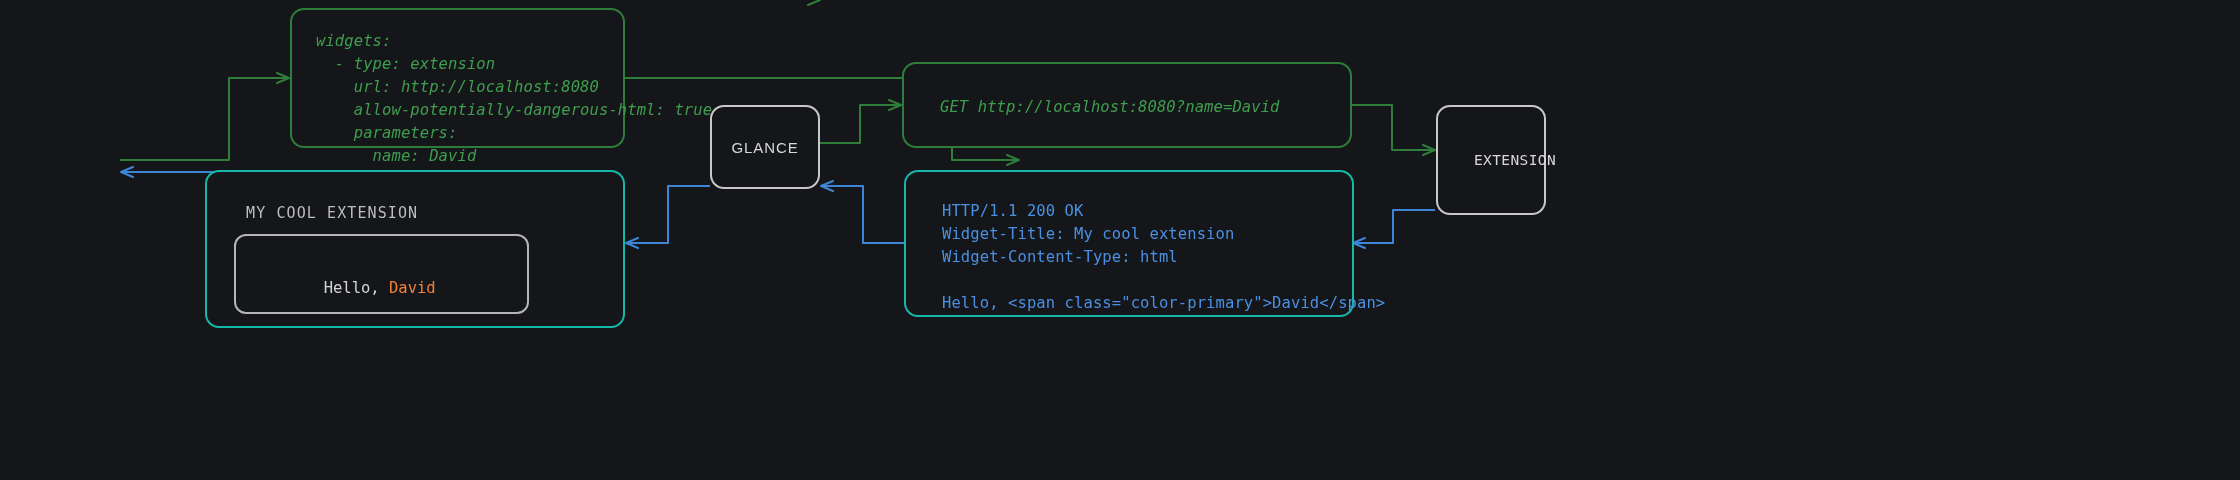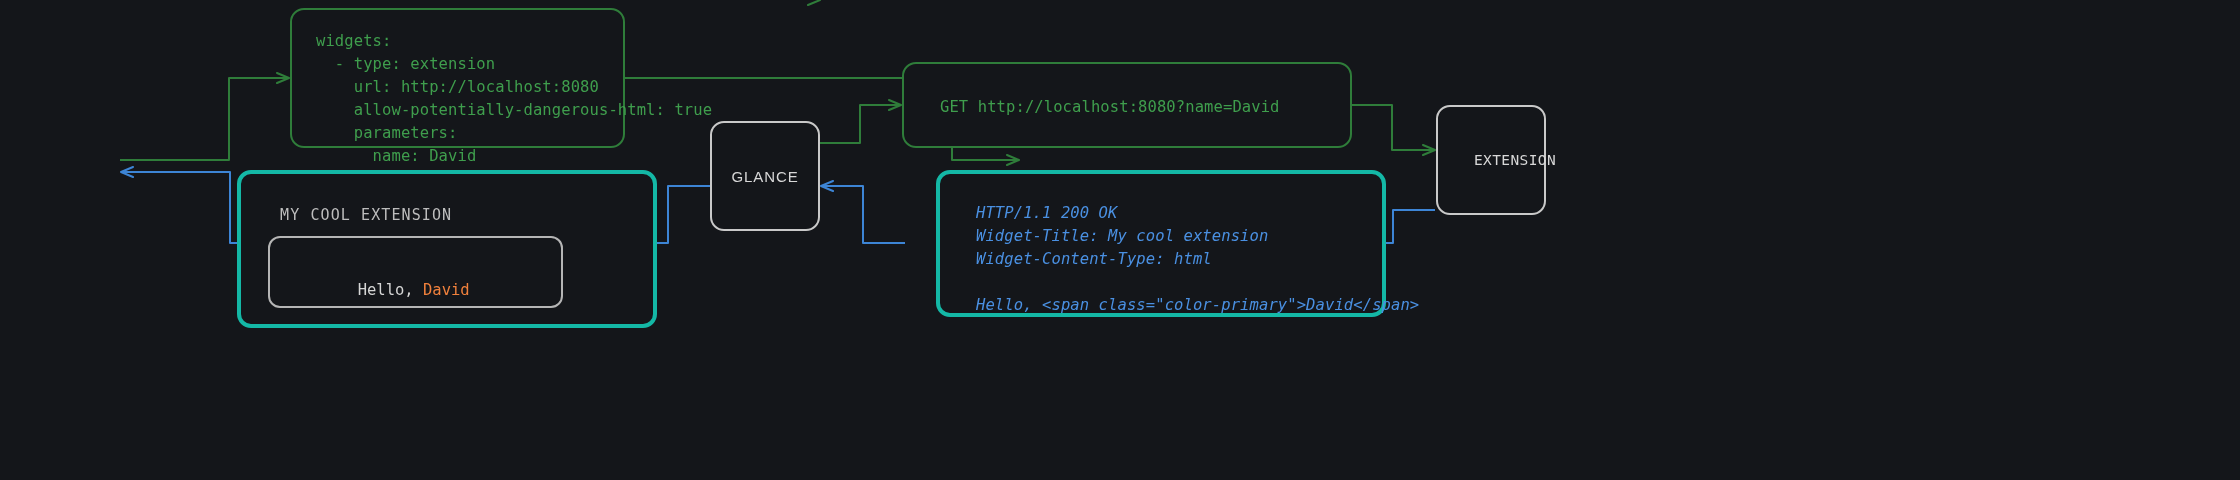--- a/index.html
+++ b/index.html
@@ -44,31 +44,31 @@
     font-size: 14.5px;
     letter-spacing: 0.4px;
   }
   .panel {
     position: absolute;
     box-sizing: border-box;
     border-radius: 14px;
     background: #14161a;
   }
   .panel.green  { border: 2px solid #2f7d3a; }
-  .panel.blue   { border: 4px solid #14b8a6; margin-left: 32px; }
+  .panel.blue   { border: 2px solid #14b8a6; }
   .code {
     position: absolute;
     white-space: pre;
     font-family: "DejaVu Sans Mono", monospace;
     font-size: 15.5px;
     line-height: 23px;
     letter-spacing: 0.1px;
   }
-  .code.green { color: #3f9e4d; }
-  .code.blue  { color: #4a90e2; font-style: italic; }
+  .code.green { color: #3f9e4d; font-style: italic; }
+  .code.blue  { color: #4a90e2; }
 
   .widget-title {
     position: absolute;
     color: #bdbdbd;
     font-family: "DejaVu Sans Mono", monospace;
     font-size: 15px;
     letter-spacing: 1.1px;
   }
   .widget-body {
     position: absolute;
@@ -117,21 +117,21 @@
 
       <path stroke="#3d85d6" marker-end="url(#arrow-blue)" d="M905,243 L863,243 L863,186 L821,186"></path>
 
       <path stroke="#3d85d6" marker-end="url(#arrow-blue)" d="M710,186 L668,186 L668,243 L626,243"></path>
 
       <path stroke="#3d85d6" marker-end="url(#arrow-blue)" d="M290,243 L230,243 L230,172 L121,172"></path>
     </g>
   </svg>
 
 
-  <div class="node" style="left:710px; top:105px; width:110px; height:110px;margin-top:16px;">
+  <div class="node" style="left:710px; top:105px; width:110px; height:84px;">
     <span class="node-label">GLANCE</span>
   </div>
 
   <div class="node" style="left:1436px; top:105px; width:110px; height:110px;padding-left:48px;">
     <span class="node-label mono">EXTENSION</span>
   </div>
 
   <div class="panel green" style="left:290px; top:8px; width:335px; height:140px;">
     <div class="code green" style="left:24px; top:20px;">widgets:
   - type: extension
@@ -148,20 +148,20 @@
   <div class="panel blue" style="left:904px; top:170px; width:450px; height:147px;">
     <div class="code blue" style="left:36px; top:28px;">HTTP/1.1 200 OK
 Widget-Title: My cool extension
 Widget-Content-Type: html
 
 Hello, &lt;span class="color-primary"&gt;David&lt;/span&gt;</div>
   </div>
 
   <div class="panel blue" style="left:205px; top:170px; width:420px; height:158px;">
     <div class="widget-title" style="left:39px; top:32px;">MY COOL EXTENSION</div>
-    <div class="widget-body" style="left:27px; top:62px; width:295px; height:72px;">
+    <div class="widget-body" style="left:27px; top:62px; width:295px; height:80px;">
       <div class="widget-text" style="left:13px; top:25px;">
         <span>Hello, </span><span class="accent-name">David</span>
       </div>
     </div>
   </div>
 
 </div>
 
 </body></html>

